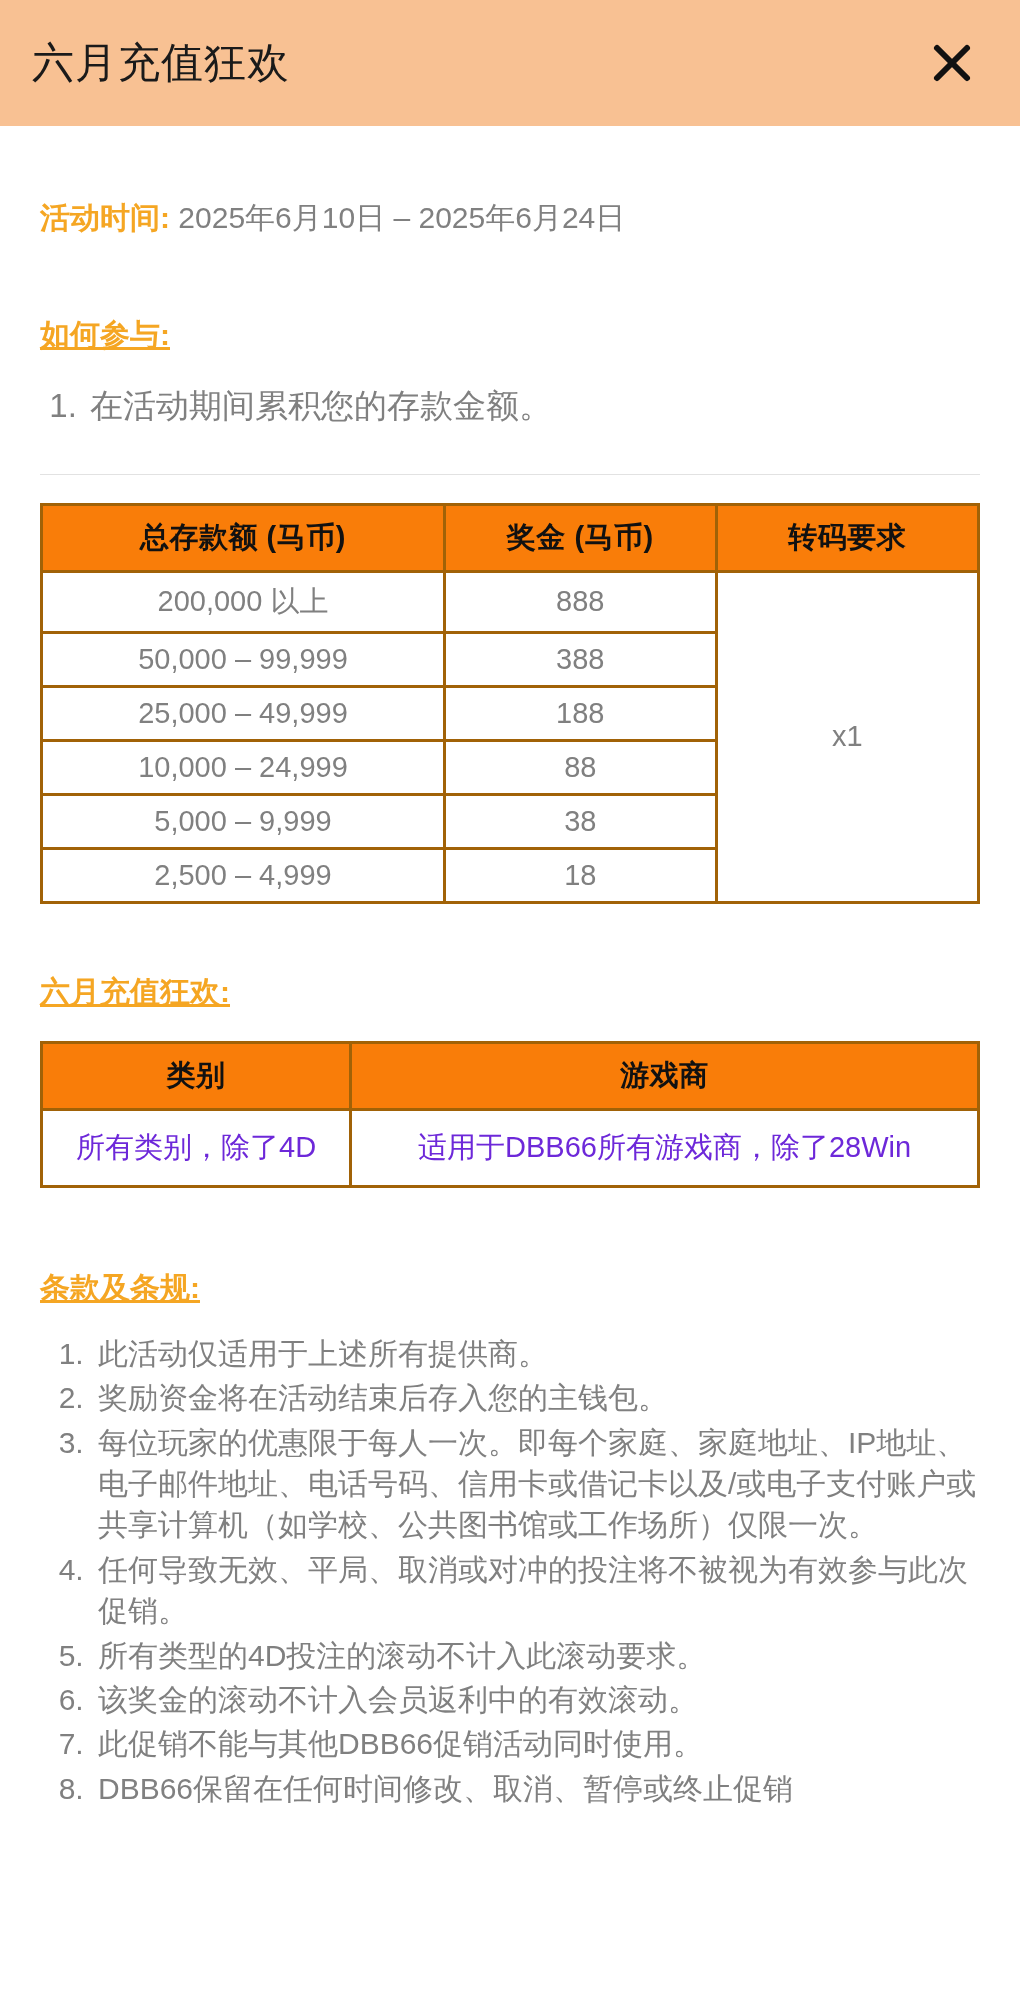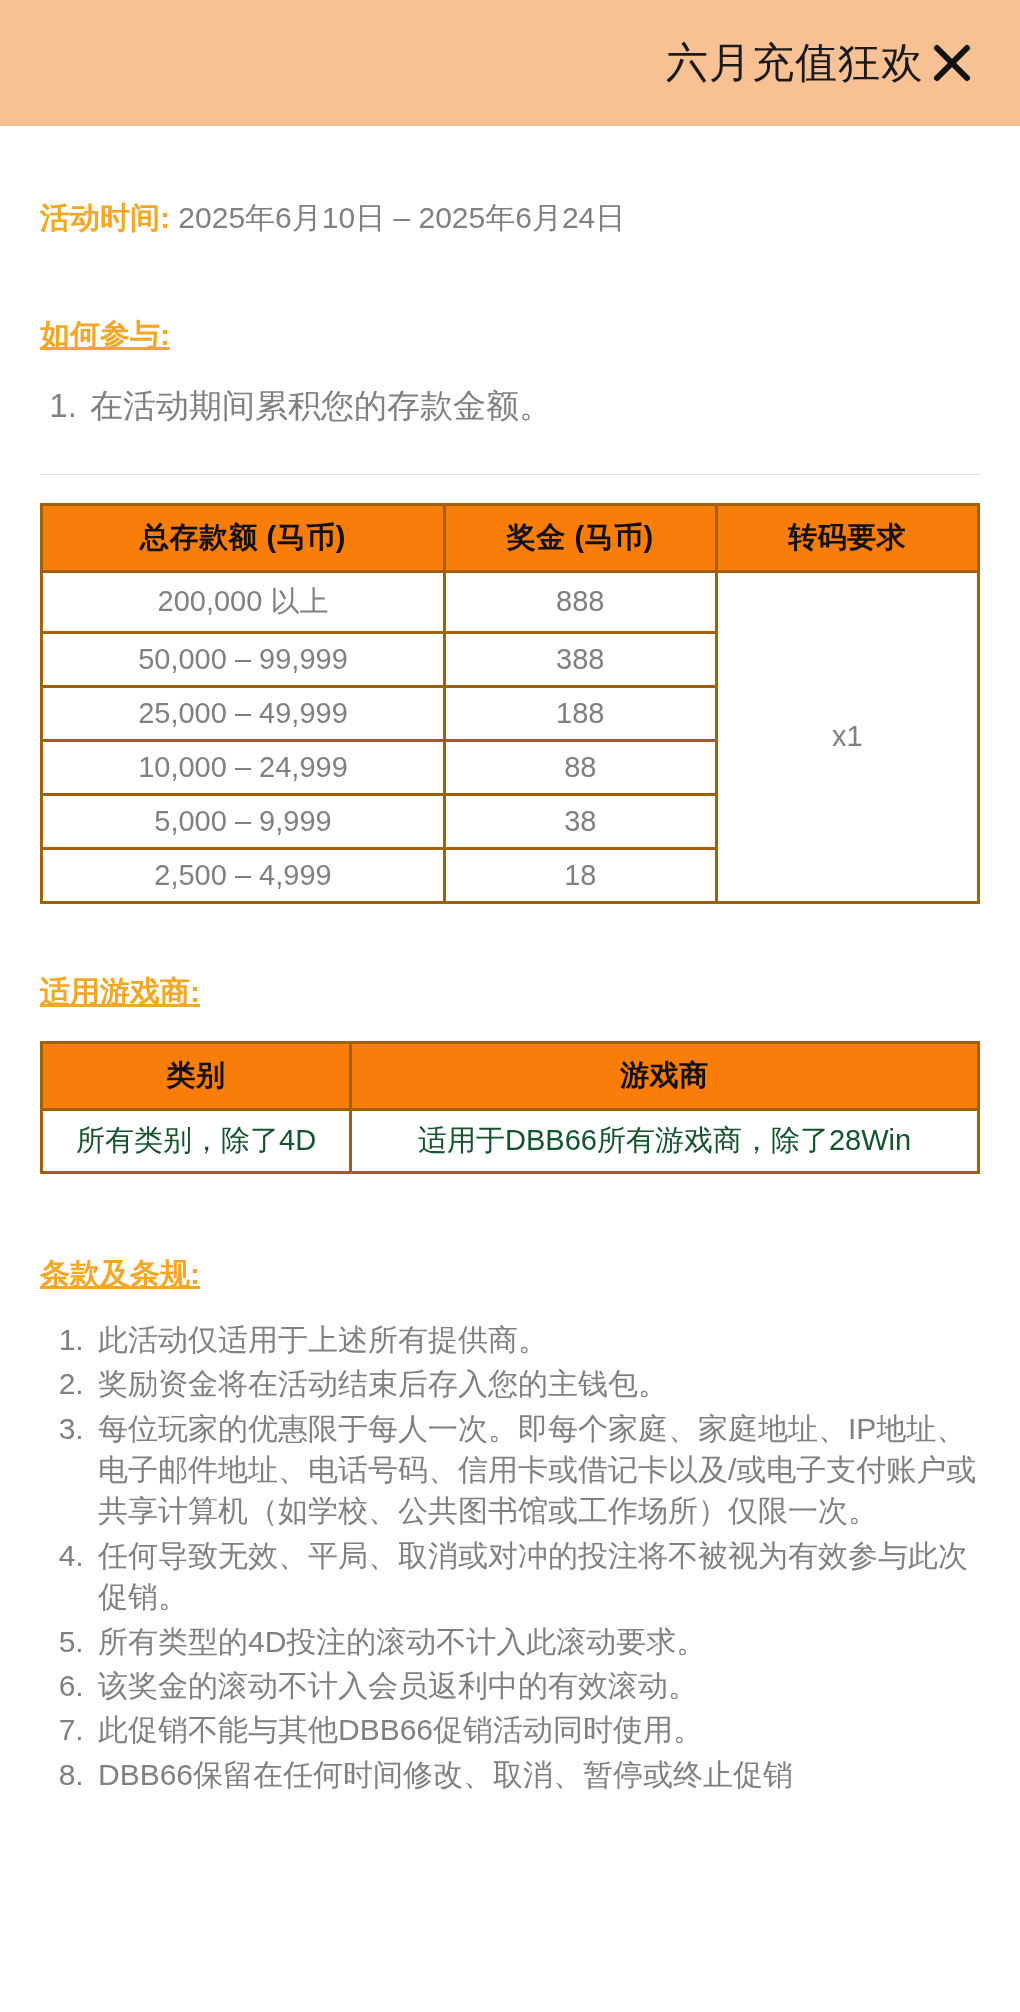--- a/index.html
+++ b/index.html
@@ -15,21 +15,21 @@
     min-height: 2012px;
     overflow: hidden;
   }
 
   
   .header {
     background: #f8c193;
     height: 126px;
     display: flex;
     align-items: center;
-    justify-content: flex-end;
+    justify-content: space-between;
     padding: 0 40px 0 32px;
   }
   .header-title {
     font-size: 42px;
     color: #1a1a1a;
     font-weight: 400;
     letter-spacing: 1px;
   }
   .close-btn {
     width: 56px;
@@ -108,21 +108,21 @@
     font-weight: 400;
   }
   #deposit-table col.c1 { width: 43%; }
   #deposit-table col.c2 { width: 29%; }
   #deposit-table col.c3 { width: 28%; }
 
   #provider-title { margin-top: 68px; }
 
   #provider-table col.c1 { width: 33%; }
   #provider-table col.c2 { width: 67%; }
-  #provider-table td { color: #14532d; padding: 10px 6px; }
+  #provider-table td { color: #6d28d9; padding: 17px 6px; }
 
   #terms-title { margin-top: 80px; }
 
   #terms-list {
     margin-top: 24px;
     padding-left: 52px;
     font-size: 30px;
     line-height: 1.38;
     color: #808080;
   }
@@ -191,21 +191,21 @@
         <td>5,000 – 9,999</td>
         <td>38</td>
       </tr>
       <tr>
         <td>2,500 – 4,999</td>
         <td>18</td>
       </tr>
     </tbody>
   </table>
 
-  <div class="section-title" id="provider-title">适用游戏商:</div>
+  <div class="section-title" id="provider-title">六月充值狂欢:</div>
 
   <table class="tbl" id="provider-table">
     <colgroup>
         <col class="c1">
         <col class="c2">
       </colgroup>
     <thead>
       <tr>
         <th>类别</th>
         <th>游戏商</th>

